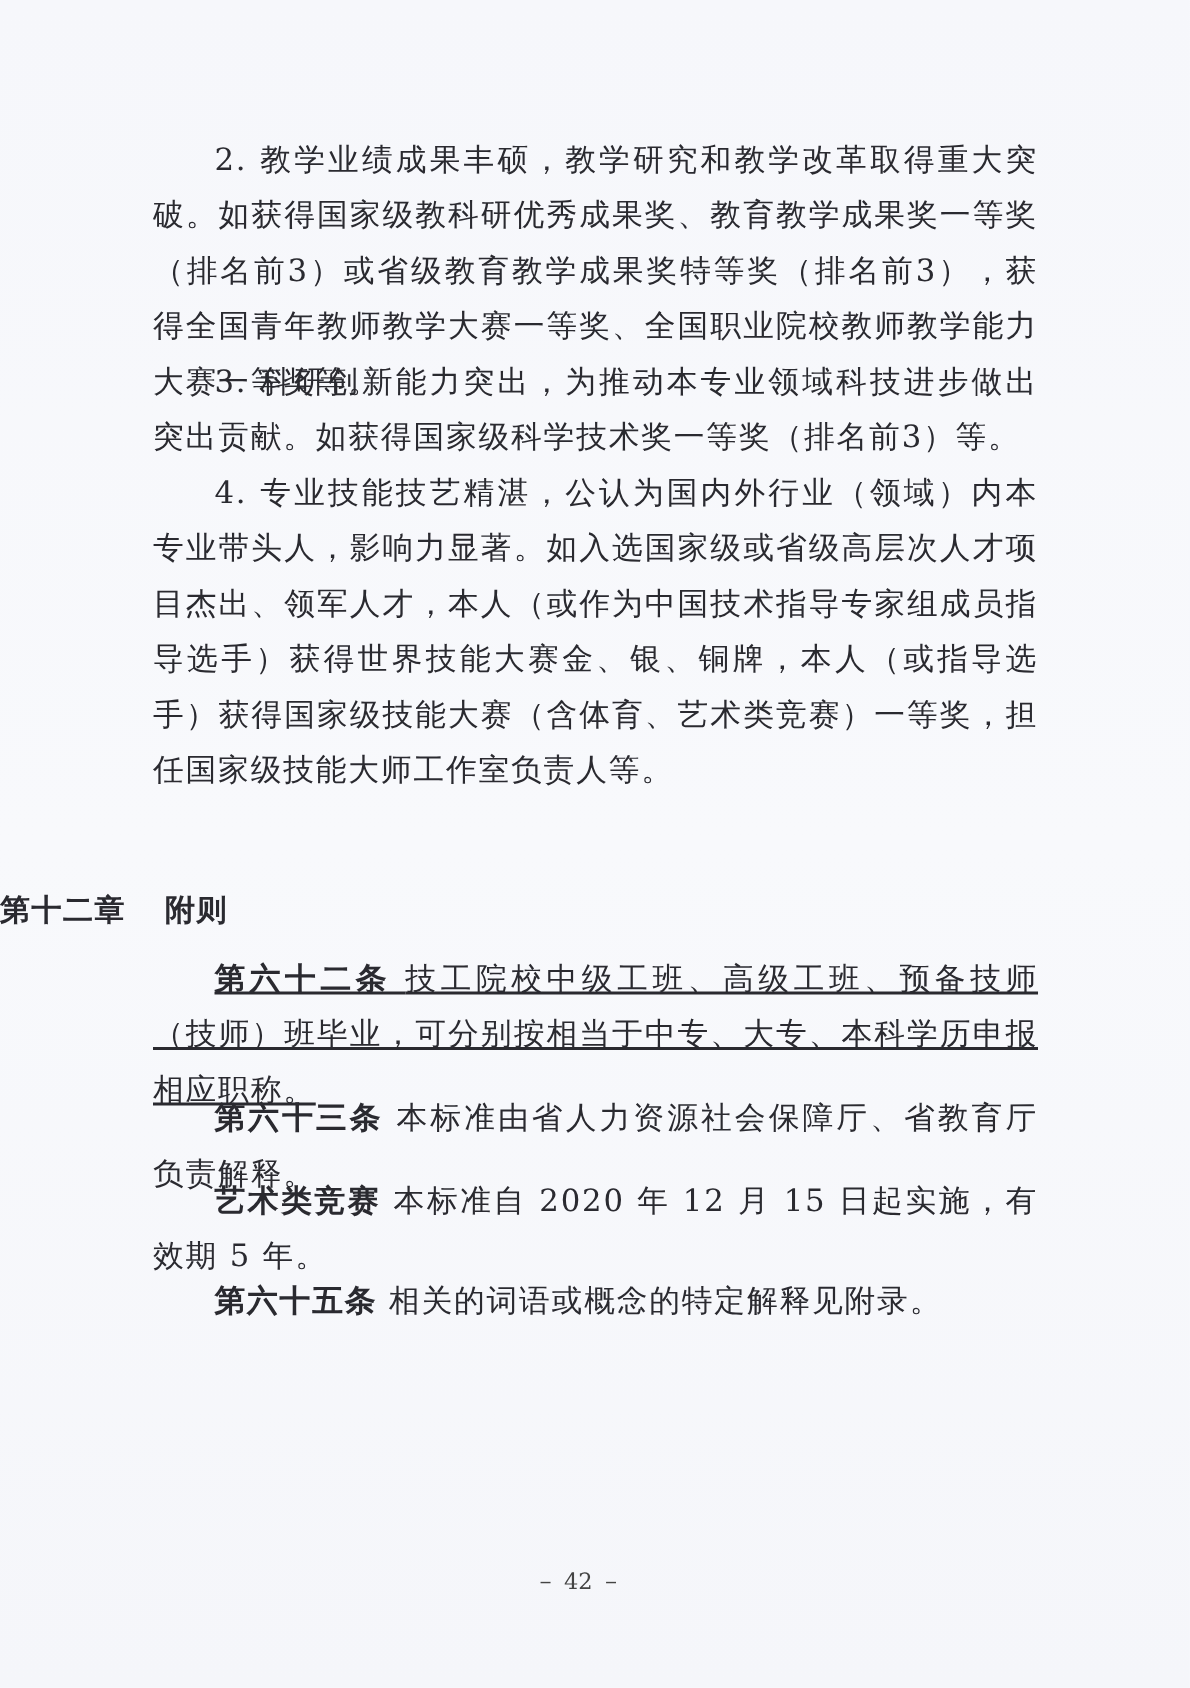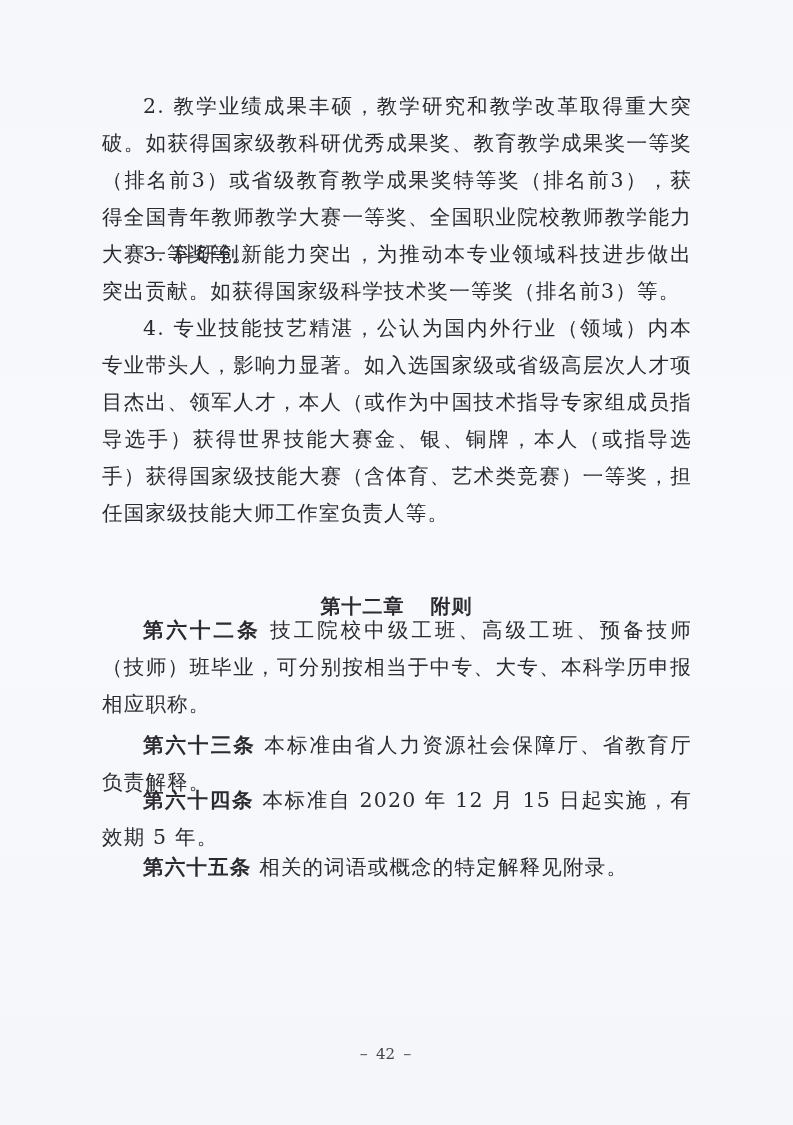--- a/index.html
+++ b/index.html
@@ -23,21 +23,21 @@
     line-height: 37px;
     letter-spacing: 1.2px;
     text-align: justify;
     margin: 0;
   }
   .indent { text-indent: 41px; }
   .bold { font-weight: bold; font-family: "DejaVu Sans", "Liberation Sans", sans-serif; }
   .chapter {
     position: absolute;
     left: 0; width: 793px; top: 593px;
-    text-align: center;
+    text-align: left;
     font-size: 20px;
     font-weight: bold;
     font-family: "DejaVu Sans", "Liberation Sans", sans-serif;
     letter-spacing: 1px;
   }
   .chapter span.gap { display: inline-block; width: 26px; }
   .pagenum {
     position: absolute; left: 0; width: 771px; top: 1045px;
     text-align: center; font-size: 15px; color: #444;
   }
@@ -50,32 +50,32 @@
   <p class="para indent" style="top:88px;">2. 教学业绩成果丰硕，教学研究和教学改革取得重大突破。如获得国家级教科研优秀成果奖、教育教学成果奖一等奖（排名前3）或省级教育教学成果奖特等奖（排名前3），获得全国青年教师教学大赛一等奖、全国职业院校教师教学能力大赛一等奖等。</p>
 
   <p class="para indent" style="top:236px;">3. 科研创新能力突出，为推动本专业领域科技进步做出突出贡献。如获得国家级科学技术奖一等奖（排名前3）等。</p>
 
   <p class="para indent" style="top:310px;">4. 专业技能技艺精湛，公认为国内外行业（领域）内本专业带头人，影响力显著。如入选国家级或省级高层次人才项目杰出、领军人才，本人（或作为中国技术指导专家组成员指导选手）获得世界技能大赛金、银、铜牌，本人（或指导选手）获得国家级技能大赛（含体育、艺术类竞赛）一等奖，担任国家级技能大师工作室负责人等。</p>
 
   <div class="chapter">
     <span>第十二章</span><span class="gap"></span><span>附则</span>
   </div>
 
-  <p class="para indent" style="top:612px;">
+  <p class="para indent" style="top:634px;text-decoration:underline;">
     <span class="bold">第六十二条</span>
     <span>技工院校中级工班、高级工班、预备技师（技师）班毕业，可分别按相当于中专、大专、本科学历申报相应职称。</span>
   </p>
 
   <p class="para indent" style="top:727px;">
     <span class="bold">第六十三条</span>
     <span>本标准由省人力资源社会保障厅、省教育厅负责解释。</span>
   </p>
 
   <p class="para indent" style="top:782px;">
-    <span class="bold">第六十四条</span>
+    <span class="bold">艺术类竞赛</span>
     <span>本标准自 2020 年 12 月 15 日起实施，有效期 5 年。</span>
   </p>
 
   <p class="para indent" style="top:849px;">
     <span class="bold">第六十五条</span>
     <span>相关的词语或概念的特定解释见附录。</span>
   </p>
 
   <div class="pagenum">－ 42 －</div>
 </div>

